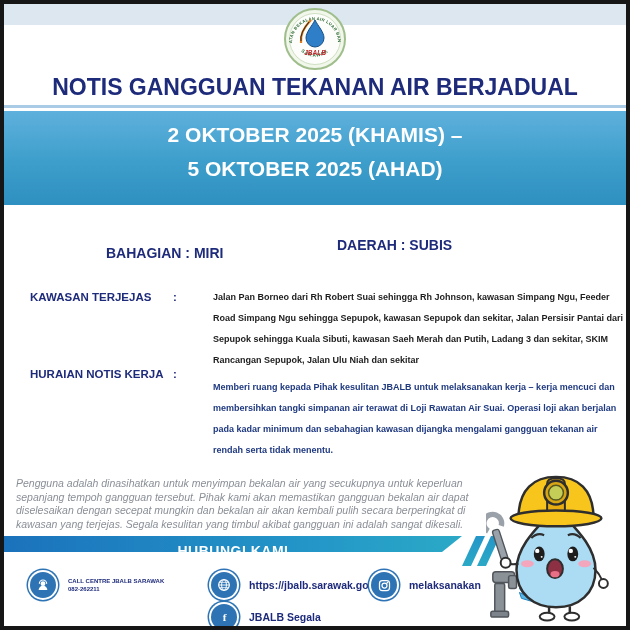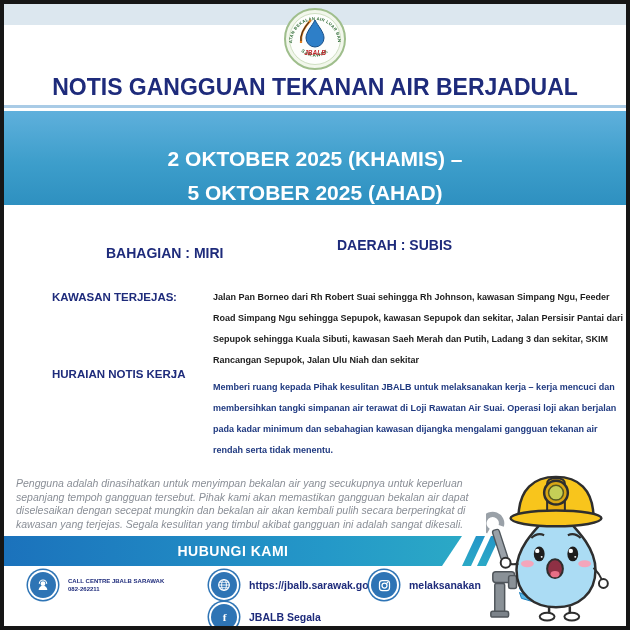--- a/index.html
+++ b/index.html
@@ -12,37 +12,37 @@
   .logo{position:absolute;top:3px;left:50%;transform:translateX(-50%);width:64px;height:64px;}
   .title{
     position:absolute;top:70px;left:0;right:0;text-align:center;
     color:#1E2B7B;font-weight:bold;font-size:23px;letter-spacing:0px;
   }
   .title-rule{position:absolute;top:101px;left:0;right:0;height:3px;background:#A9CBE6;}
   .datebanner{
     position:absolute;top:107px;left:0;right:0;height:94px;box-sizing:border-box;
     background:linear-gradient(180deg,#5FB0DC 0%,#3D9ECB 55%,#2E90C0 100%);
     color:#ffffff;text-align:center;font-weight:bold;font-size:21px;
-    padding-top:31px;line-height:34px;
+    padding-top:7px;line-height:34px;
   }
   .bahagian{position:absolute;top:241px;left:102px;color:#1E2B7B;font-weight:bold;font-size:14px;}
   .daerah{position:absolute;top:233px;left:333px;color:#1E2B7B;font-weight:bold;font-size:14px;}
-  .sec-label{position:absolute;left:26px;width:150px;color:#1E2B7B;font-weight:bold;font-size:11.5px;margin-left:22px;}
+  .sec-label{position:absolute;left:26px;width:150px;color:#1E2B7B;font-weight:bold;font-size:11.5px;}
   .sec-colon{position:absolute;left:169px;color:#1E2B7B;font-weight:bold;font-size:11.5px;}
   .sec-body{position:absolute;left:209px;width:414px;font-size:9px;font-weight:bold;line-height:21px;}
   .kawasan-top{top:287px;}
   .kawasan-body{top:283px;color:#1D1D1D;}
   .huraian-top{top:364px;}
   .huraian-body{top:373px;color:#203A80;}
   .advisory{
     position:absolute;top:473px;left:12px;width:468px;
     font-size:10.5px;font-style:italic;color:#8A8F97;line-height:13.5px;
   }
   .bar{
-    position:absolute;top:532px;left:0;width:458px;height:30px;
+    position:absolute;top:532px;left:0;width:458px;height:16px;
     background:linear-gradient(90deg,#1B72BC 0%,#2498C8 70%,#2BA9C6 100%);
     clip-path:polygon(0 0,100% 0,calc(100% - 20px) 100%,0 100%);
     color:#fff;font-weight:bold;font-size:14px;text-align:center;line-height:30px;letter-spacing:.5px;
   }
   .stripe{position:absolute;top:532px;width:9px;height:30px;transform:skewX(-25deg);
     background:linear-gradient(180deg,#2496C8,#2BA9C6);}
   .s1{left:465px}.s2{left:480px}
   .contact{position:absolute;display:flex;align-items:center;gap:8px;}
   .c-call{top:564px;left:22px;}
   .c-web{top:564px;left:203px;}

